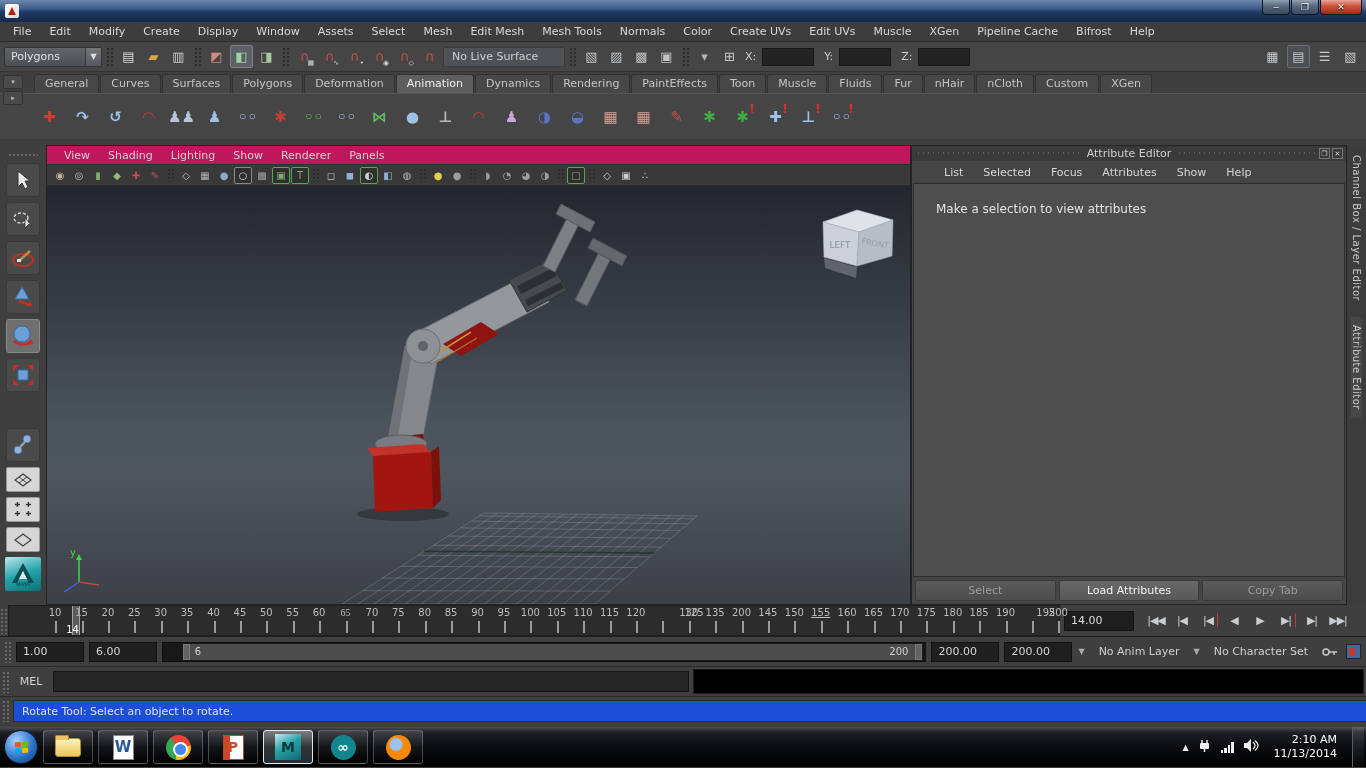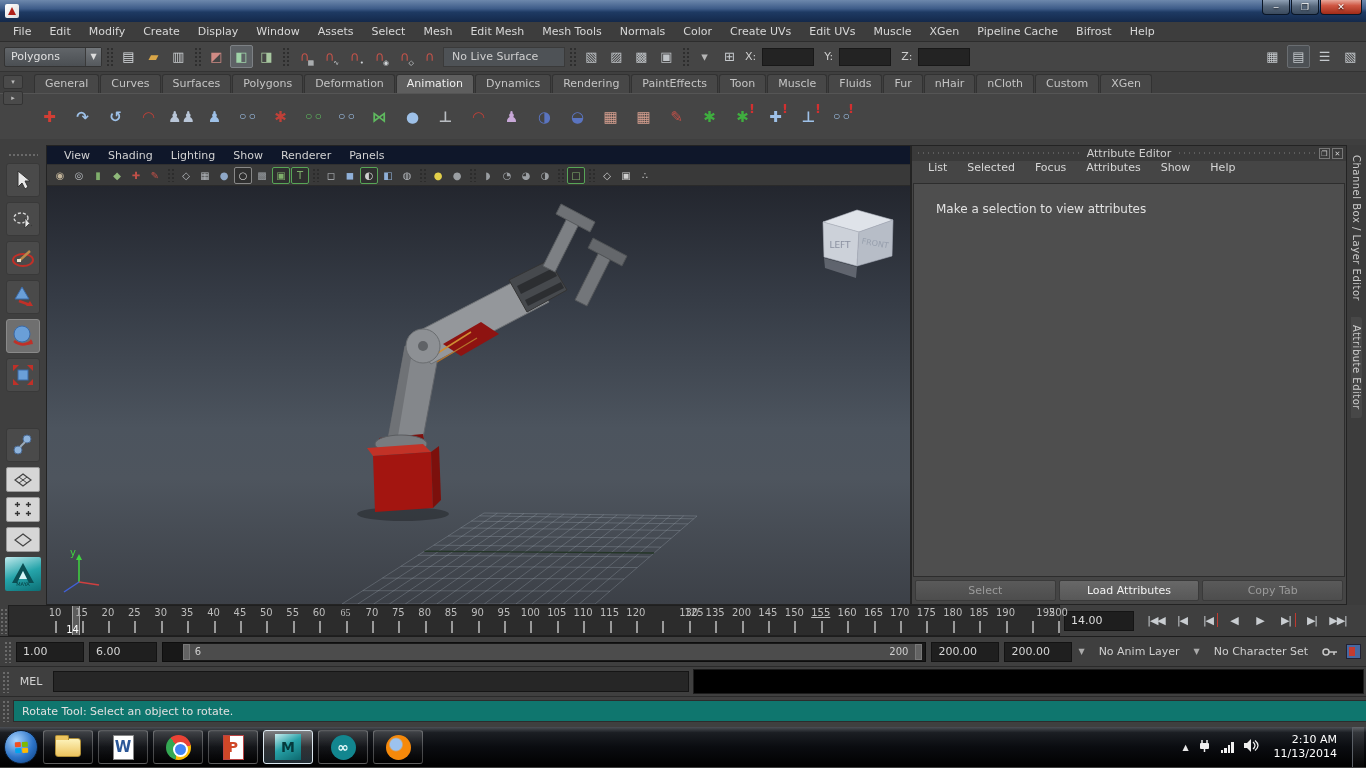--- a/index.html
+++ b/index.html
@@ -46,39 +46,39 @@
   #toolbox{width:46px;display:flex;flex-direction:column;align-items:center;gap:5px;padding-top:8px}
   #toolbox .handle{width:30px;height:5px}
   .tool{width:34px;height:34px;background:#4a4a4a;border:1px solid #393939;border-radius:3px;display:grid;place-items:center}
   .tool.active{background:#6f6f6f;border-color:#8a8a8a}
   .tool.spacer{background:transparent;border:none;height:26px}
   .laybtn{width:34px;height:25px;background:#d6d6d6;border:1px solid #9a9a9a;border-radius:2px;display:grid;place-items:center;color:#444;font-size:11px}
   .laybtn .quad{display:grid;grid-template-columns:10px 10px;grid-template-rows:8px 8px;gap:1px;font-size:7px;line-height:8px;color:#333;text-align:center}
   #maya-logo{width:36px;height:34px;background:linear-gradient(160deg,#bfe9ec,#25a4aa 50%,#0c6f75);display:grid;place-items:center;border-radius:2px}
   
   #viewport{width:865px;display:flex;flex-direction:column;border:1px solid #232323;background:#3a3a3a}
-  #vp-menubar{height:18px;background:#0f172a;display:flex;align-items:center;padding-left:8px}
+  #vp-menubar{height:18px;background:#be185d;display:flex;align-items:center;padding-left:8px}
   #vp-menubar span{padding:0 9px;color:#d2d2d2}
   #vp-iconbar{height:22px;background:#393939;border-top:1px solid #303030;border-bottom:1px solid #2a2a2a;display:flex;align-items:center;gap:1px;padding-left:4px}
   .vicon{min-width:18px;height:17px;display:grid;place-items:center;font-size:10px;padding:0 1px}
   .vicon.boxed{border:1px solid #888;border-radius:2px;background:#2f2f2f}
   .vicon.greenbox{border:1px solid #57a557;border-radius:2px;background:#2f2f2f}
   .vsep{width:7px;height:14px;background-image:radial-gradient(circle,#2c2c2c 30%,transparent 32%);background-size:4px 4px;margin:0 2px}
   #vp-view{flex:1;position:relative;overflow:hidden;background:linear-gradient(180deg,#23262e 0%,#353b45 26%,#4c545e 58%,#4e555e 70%,#3c4047 100%)}
   #vp-view svg{position:absolute;inset:0}
   
   #right-panel{width:436px;display:flex;flex-direction:column;border:1px solid #232323;background:#454545}
   #ae-title{height:15px;background:#3a3a3a;display:flex;align-items:center;justify-content:center;position:relative}
   #ae-title .tex{position:absolute;top:5px;height:4px;background-image:radial-gradient(circle,#5c5c5c 30%,transparent 32%);background-size:5px 4px}
   #ae-title .tex.l{left:4px;right:245px}
   #ae-title .tex.r{left:245px;right:28px}
   #ae-title .t{background:#3a3a3a;padding:0 8px;color:#cfcfcf;z-index:1;font-size:11px}
   #ae-title .btns{position:absolute;right:3px;top:2px;display:flex;gap:2px}
   #ae-title .btns div{width:11px;height:11px;border:1px solid #777;display:grid;place-items:center;font-size:7px;color:#ccc}
-  #ae-menubar{height:22px;display:flex;padding-left:6px}
+  #ae-menubar{height:22px;display:flex;align-items:center;padding-left:22px}
   #ae-menubar span{padding:0 10px;color:#d6d6d6}
   #ae-content{flex:1;margin:0 1px;background:#4e4e4e;border:1px solid #2d2d2d}
   #ae-content .msg{padding:18px 0 0 22px;color:#e2e2e2;font-size:12px}
   #ae-buttons{height:27px;display:flex;gap:3px;padding:3px}
   .ae-btn{flex:1;background:linear-gradient(180deg,#5a5a5a,#4d4d4d);border:1px solid #3a3a3a;border-radius:2px;display:grid;place-items:center;color:#9a9a9a}
   .ae-btn.enabled{background:linear-gradient(180deg,#686868,#585858);color:#f2f2f2}
   
   #side-strip{width:19px;background:#3c3c3c;display:flex;flex-direction:column;align-items:center;padding-top:2px;gap:8px}
   .vtab{writing-mode:vertical-rl;font-size:10px;color:#cccccc;padding:8px 0;letter-spacing:.5px}
   .vtab.active{background:#474747;border-radius:0 3px 3px 0}
@@ -110,21 +110,21 @@
   .mini-ic{width:18px;height:18px;display:grid;place-items:center}
   .prefs{width:15px;height:15px;background:#4668a0;border:1px solid #223;position:relative}
   .prefs:after{content:"";position:absolute;left:2px;top:2px;width:6px;height:9px;background:#c33b30}
   
   #mel-row{height:30px;display:flex;align-items:center;gap:4px;background:#3f3f3f;padding:0 2px;border-bottom:1px solid #2a2a2a}
   #mel-label{width:36px;text-align:center;color:#d2d2d2}
   #mel-input{width:636px;height:21px;background:#262626;border:1px solid #151515}
   #mel-output{flex:1;height:25px;background:#000;border:1px solid #1c1c1c}
   
   #help-row{height:30px;display:flex;align-items:center;background:#3f3f3f;padding:2px 0 4px 2px;gap:4px}
-  #help-box{flex:1;height:22px;background:#0f766e;border:1px solid #2c2c2c;border-right:none;display:flex;align-items:center;padding-left:8px;color:#e0e0e0}
+  #help-box{flex:1;height:22px;background:#1d4ed8;border:1px solid #2c2c2c;border-right:none;display:flex;align-items:center;padding-left:8px;color:#e0e0e0}
   
   #taskbar{height:40px;background:linear-gradient(180deg,#4b4f55 0%,#1b1e23 14%,#0a0c10 50%,#000 100%);display:flex;align-items:center;padding-left:4px;gap:5px}
   #start-orb{width:34px;height:34px;border-radius:50%;background:radial-gradient(circle at 35% 30%,#a8d4ff,#2d74c8 55%,#0a3a78);border:1px solid #0c1c30;display:grid;place-items:center}
   #start-orb .flag{display:grid;grid-template-columns:6px 6px;grid-template-rows:5px 5px;gap:1px;transform:rotate(-3deg)}
   #start-orb .flag i{border-radius:1px}
   .app{width:50px;height:34px;border:1px solid rgba(255,255,255,.25);border-radius:3px;background:linear-gradient(180deg,rgba(255,255,255,.16),rgba(255,255,255,.04) 50%,rgba(0,0,0,.25));display:grid;place-items:center}
   .app.active{background:linear-gradient(180deg,rgba(255,255,255,.42),rgba(255,255,255,.16) 50%,rgba(150,200,230,.22));border-color:#dce8f0}
   .ai{display:grid;place-items:center;font-weight:bold}
   .i-explorer{width:26px;height:19px;background:linear-gradient(180deg,#fdf3bc,#edc45e);border:1px solid #b08f38;border-radius:2px 3px 3px 3px;position:relative}
   .i-explorer:before{content:"";position:absolute;left:-1px;top:-4px;width:12px;height:4px;background:#edc45e;border:1px solid #b08f38;border-bottom:none;border-radius:2px 2px 0 0}

